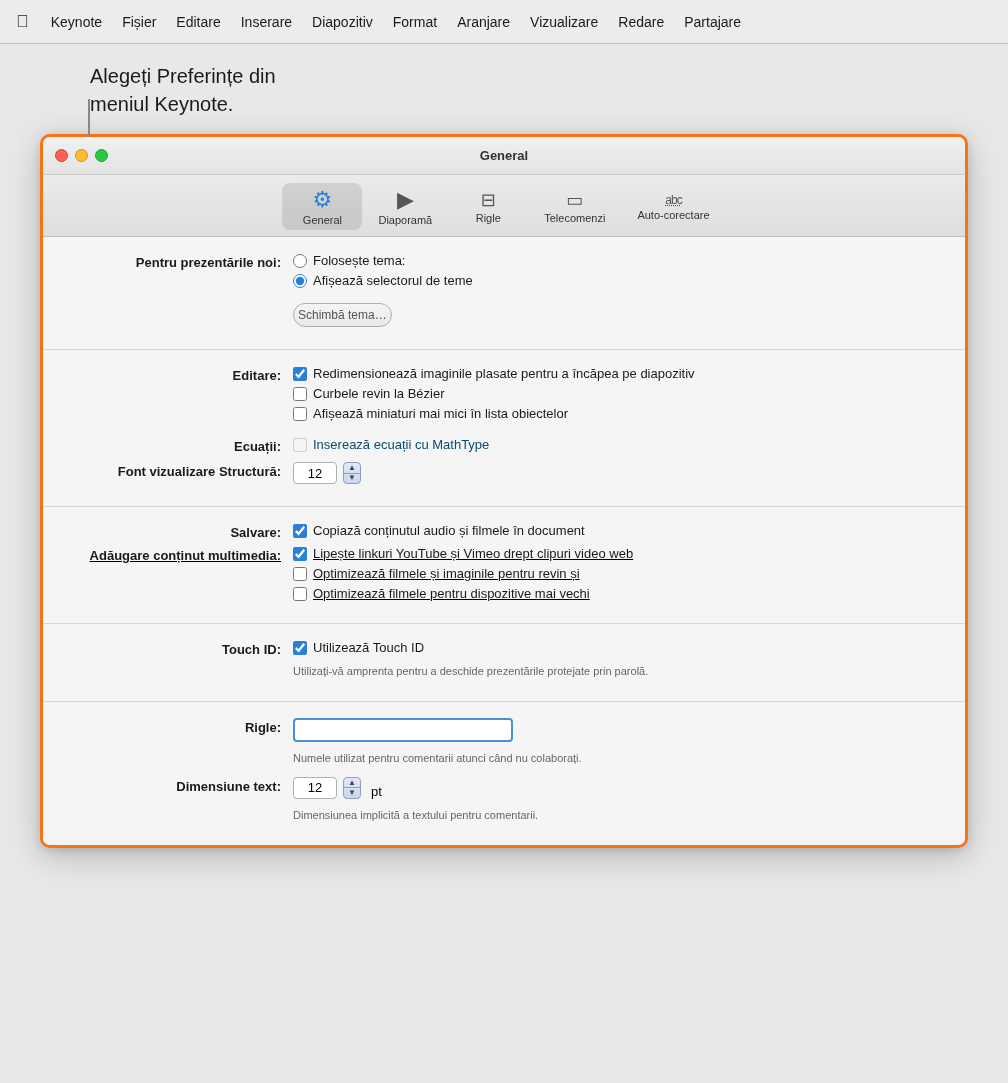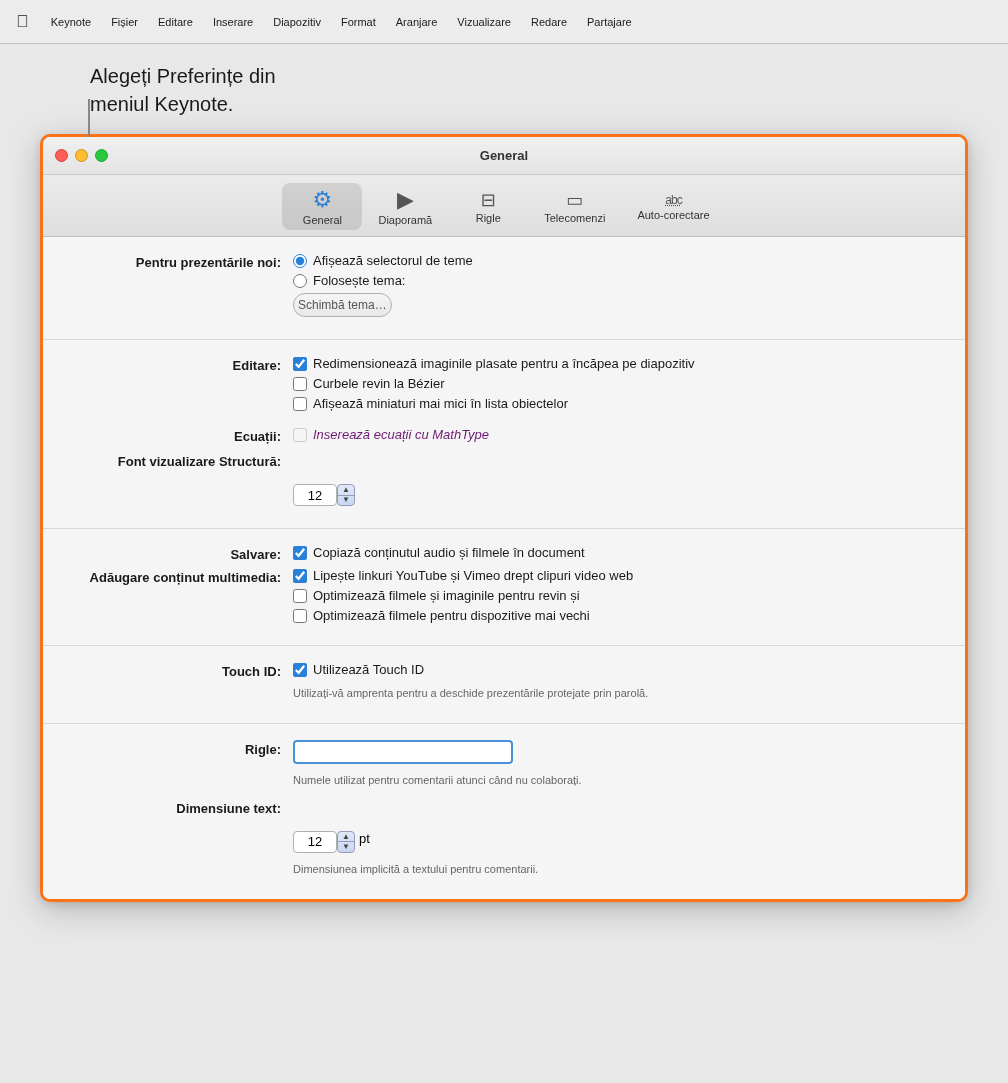--- a/index.html
+++ b/index.html
@@ -18,21 +18,21 @@
       align-items: center;
       background: #ececec;
       border-bottom: 1px solid #c0c0c0;
       height: 44px;
       padding: 0 10px;
       gap: 0;
       position: relative;
       z-index: 10;
     }
     .menu-bar-item {
-      font-size: 11px;
+      font-size: 14px;
       color: #1a1a1a;
       padding: 4px 10px;
       border-radius: 4px;
       cursor: default;
       white-space: nowrap;
     }
     .apple-logo {
       font-size: 17px;
       padding: 4px 12px 4px 6px;
       cursor: default;
@@ -187,29 +187,28 @@
     }
 
     .theme-button {
       background: linear-gradient(to bottom, #f5f5f5, #e8e8e8);
       border: 1px solid #b0b0b0;
       border-radius: 12px;
       padding: 4px 4px;
       font-size: 12px;
       color: #555;
       cursor: default;
-      margin-top: 0;
+      margin-top: 10px;
       display: inline-block;
     }
 
     .stepper-control {
       display: flex;
-      align-items: flex-start;
-      gap: 0;
-      margin-top: 32px;
+      align-items: flex-end;
+      gap: 6px;
     }
     .stepper-input {
       width: 44px;
       height: 22px;
       border: 1px solid #b0b0b0;
       border-radius: 4px;
       background: white;
       font-size: 13px;
       text-align: center;
       padding: 0 4px;
@@ -230,23 +229,22 @@
       align-items: center;
       justify-content: center;
       font-size: 8px;
       color: #444;
       cursor: default;
       line-height: 1;
     }
     .stepper-up { border-bottom: 1px solid #9999bb; }
 
     .disabled-text {
-      color: #701a75;
-      font-size: 13px;
-      font-style: italic;
+      color: #0c4a6e;
+      font-size: 13px;
     }
 
     .help-text {
       font-size: 11px;
       color: #666;
       margin-top: 4px;
       line-height: 1.4;
     }
 
     .author-input {
@@ -327,26 +325,26 @@
     </div>
   </div>
 
   <div class="content">
 
     <div class="section">
       <div class="setting-row">
         <div class="setting-label">Pentru prezentările noi:</div>
         <div class="setting-controls">
           <label class="radio-row">
+            <input type="radio" name="newpres" style="">
+            <span>Folosește tema:</span>
+          </label>
+          <label class="radio-row">
             <input type="radio" name="newpres" checked="" style="">
             <span>Afișează selectorul de teme</span>
-          </label>
-          <label class="radio-row">
-            <input type="radio" name="newpres" style="">
-            <span>Folosește tema:</span>
           </label>
           <div>
             <button class="theme-button">Schimbă tema…</button>
           </div>
         </div>
       </div>
     </div>
 
     <div class="section">
       <div class="setting-row">
@@ -396,21 +394,21 @@
       <div class="setting-row">
         <div class="setting-label">Salvare:</div>
         <div class="setting-controls">
           <label class="check-row">
             <input type="checkbox" checked="" style="">
             <span>Copiază conținutul audio și filmele în document</span>
           </label>
         </div>
       </div>
 
-      <div class="setting-row" style="margin-top:4px;">
+      <div class="setting-row" style="margin-top:4px;text-decoration:underline;">
         <div class="setting-label">Adăugare conținut multimedia:</div>
         <div class="setting-controls">
           <label class="check-row">
             <input type="checkbox" checked="" style="">
             <span>Lipește linkuri YouTube și Vimeo drept clipuri video web</span>
           </label>
           <label class="check-row">
             <input type="checkbox" style="">
             <span>Optimizează filmele și imaginile pentru revin și</span>
           </label>

